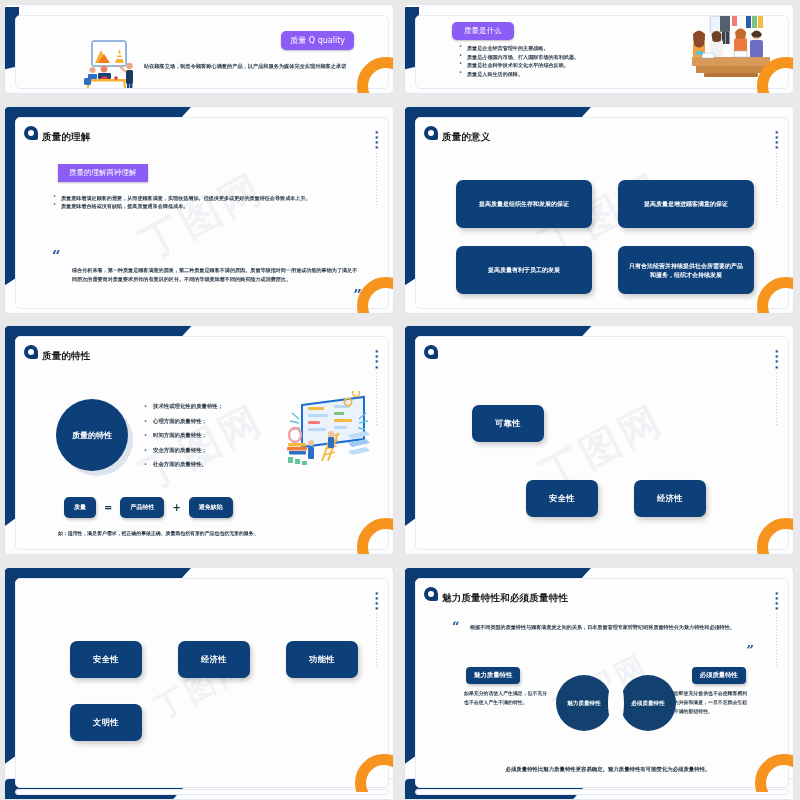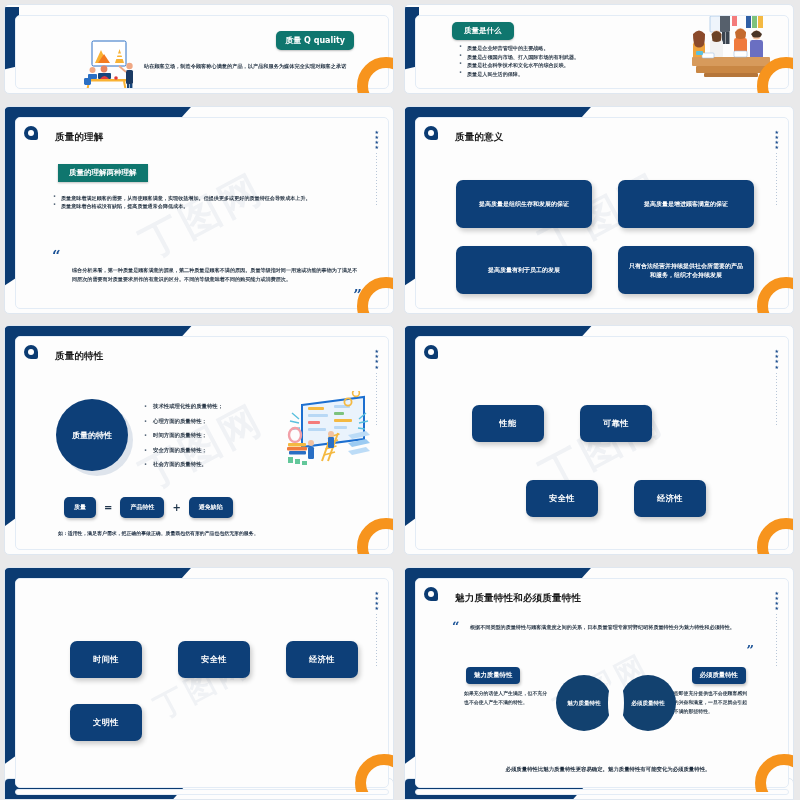--- a/index.html
+++ b/index.html
@@ -69,21 +69,21 @@
     border: 11px solid #f7941d;
     border-radius: 50%;
     clip-path: polygon(0 0, 100% 0, 100% 100%, 0 100%);
     z-index: 6;
     background: transparent;
   }
   .ring.rowend { right: -20px; bottom: -20px; }
 
   
   .shead {
-    display: flex; align-items: flex-start; gap: 17px;
+    display: flex; align-items: flex-start; gap: 4px;
     padding: 7px 10px 0 8px;
     position: relative; z-index: 3;
   }
   .dot-ico {
     position: relative;
     flex: 0 0 auto;
     width: 14px; height: 14px;
     margin-top: 1px;
     background: #0b3b72;
     border-radius: 50% 50% 2px 50%;
@@ -118,22 +118,22 @@
     position: absolute; left: 50%; top: 52%;
     transform: translate(-50%,-50%) rotate(-28deg);
     font-size: 40px; font-weight: 700; color: rgba(15,60,110,.055);
     white-space: nowrap; letter-spacing: 4px; z-index: 2; pointer-events: none;
   }
   .wm.sm { font-size: 30px; }
 
   
   .pill {
     display: inline-block;
-    background: #0f766e;
-    color: #fff; font-weight: 700;
+    background: #8b5cf6;
+    color: #fff; font-weight: 400;
     border-radius: 4px;
     box-shadow: 0 1px 2px rgba(0,0,0,.25);
   }
   .bul { list-style: none; }
   .bul li {
     position: relative;
     padding-left: 11px;
     font-size: 5.1px; line-height: 8.6px; color: #2c3a49; font-weight: 700;
   }
   .bul li::before {
@@ -518,21 +518,20 @@
             <span class="dot-ico"></span>
           </div>
           <div class="rail">
             <span class="st">★</span>
             <span class="st">★</span>
             <span class="st">★</span>
             <span class="st">★</span>
             <span class="dline"></span>
           </div>
           <div class="cgrid s6g1">
-            <div class="card">性能</div>
             <div class="card">可靠性</div>
           </div>
           <div class="cgrid s6g2">
             <div class="card">安全性</div>
             <div class="card">经济性</div>
           </div>
         </div>
         <div class="ring"></div>
       </div>
     </div>
@@ -544,23 +543,23 @@
         <div class="inner">
           <div class="wm sm">丁图网</div>
           <div class="rail">
             <span class="st">★</span>
             <span class="st">★</span>
             <span class="st">★</span>
             <span class="st">★</span>
             <span class="dline"></span>
           </div>
           <div class="cgrid s7g">
-            <div class="card">时间性</div>
             <div class="card">安全性</div>
             <div class="card">经济性</div>
+            <div class="card">功能性</div>
             <div class="card">文明性</div>
           </div>
         </div>
         <div class="ring rowend"></div>
       </div>
     </div>
 
     <div class="cell" style="height:236px">
       <div class="slide s8">
         <div class="ribbon"></div>

